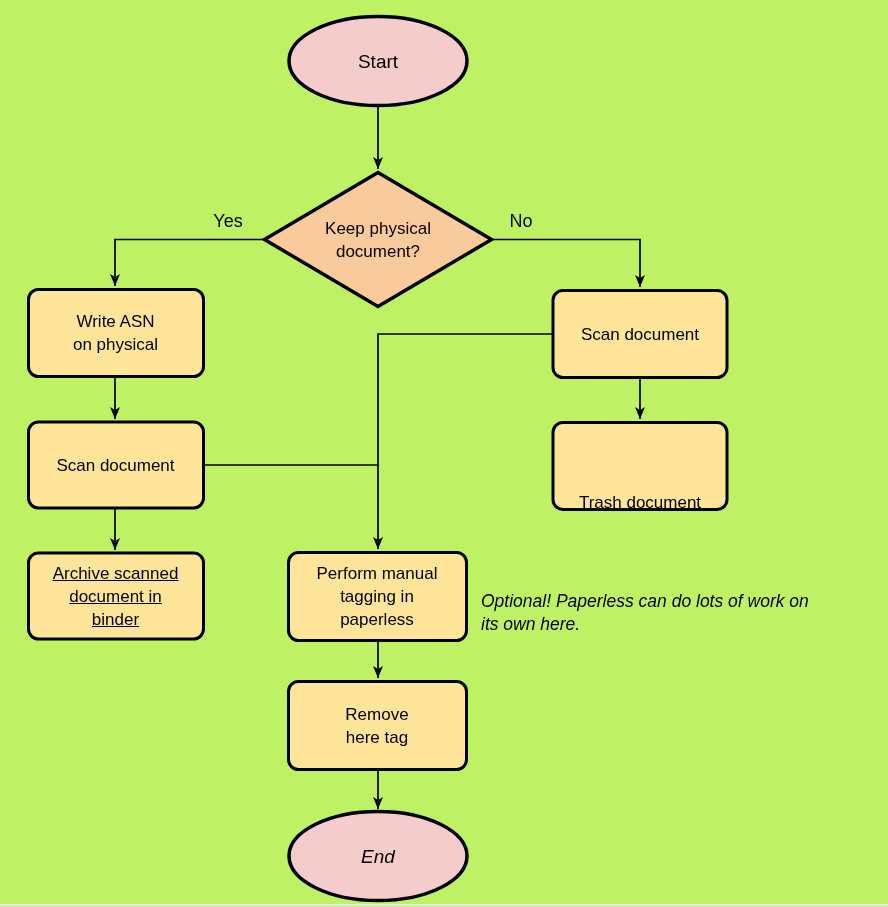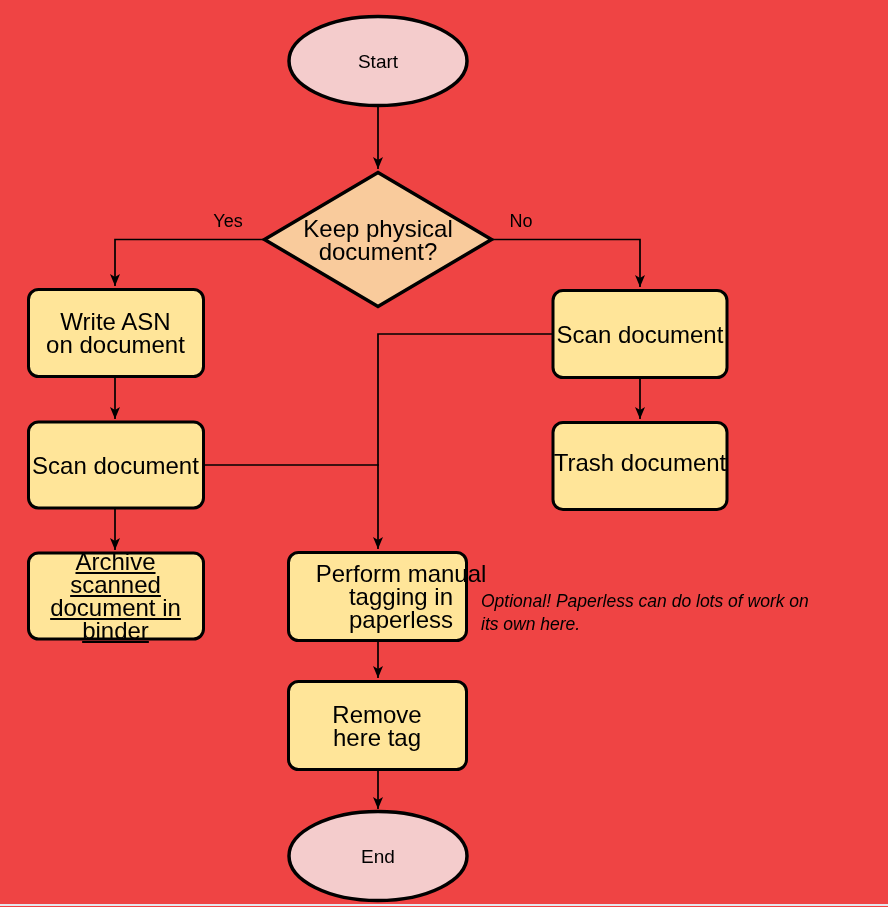--- a/index.html
+++ b/index.html
@@ -1,33 +1,33 @@
 <!DOCTYPE html>
 <html><head>
 <meta charset="utf-8">
 <style>
   html, body { margin: 0; padding: 0; background: #ffffff; }
   .canvas {
     position: relative;
     width: 888px;
     height: 907px;
-    background: #ef4444;
+    background: #bef264;
     font-family: "Liberation Sans", sans-serif;
     overflow: hidden;
   }
   .layer { position: absolute; left: 0; top: 0; }
   .label {
     position: absolute;
     display: flex;
     align-items: center;
     justify-content: center;
     text-align: center;
     white-space: pre-line;
     color: #000000;
-    font-size: 24px;
+    font-size: 17px;
     line-height: 23px;
   }
   .terminal-label { font-size: 19px; }
   .edge-label {
     position: absolute;
     display: flex;
     align-items: center;
     justify-content: center;
     color: #000000;
     font-size: 18px;
@@ -98,40 +98,40 @@
       <path d="M378,771 L378,809" marker-end="url(#arrowhead)"></path>
     </g>
   </svg>
 
   <div class="label terminal-label" style="left:290px; top:17px; width:176px; height:88px;">Start</div>
 
   <div class="label" style="left:270px; top:175px; width:216px; height:129px;">Keep physical
 document?</div>
 
   <div class="label" style="left:28px; top:289px; width:175px; height:87px;">Write ASN
-on document</div>
+on physical</div>
 
   <div class="label" style="left:28px; top:422px; width:175px; height:86px;">Scan document</div>
 
   <div class="label" style="left:28px; top:553px; width:175px; height:86px;text-decoration:underline;">Archive scanned
 document in
 binder</div>
 
   <div class="label" style="left:553px; top:290px; width:174px; height:88px;">Scan document</div>
 
-  <div class="label" style="left:553px; top:406px; width:174px; height:113px;border-radius:15px;">Trash document</div>
+  <div class="label" style="left:553px; top:446px; width:174px; height:113px;border-radius:15px;">Trash document</div>
 
-  <div class="label" style="left:288px; top:552px; width:178px; height:88px;margin-left:24px;">Perform manual
+  <div class="label" style="left:288px; top:552px; width:178px; height:88px;">Perform manual
 tagging in
 paperless</div>
 
   <div class="label" style="left:288px; top:681px; width:178px; height:89px;">Remove
 here tag</div>
 
-  <div class="label terminal-label" style="left:290px; top:812px; width:176px; height:88px;">End</div>
+  <div class="label terminal-label" style="left:290px; top:812px; width:176px; height:88px;font-style:italic;">End</div>
 
   <div class="edge-label" style="left:198px; top:209px; width:60px; height:25px;">Yes</div>
 
   <div class="edge-label" style="left:496px; top:209px; width:50px; height:25px;">No</div>
 
   <div class="note">Optional! Paperless can do lots of work on
 its own here.</div>
 
   <div class="bottom-edge"></div>
 

